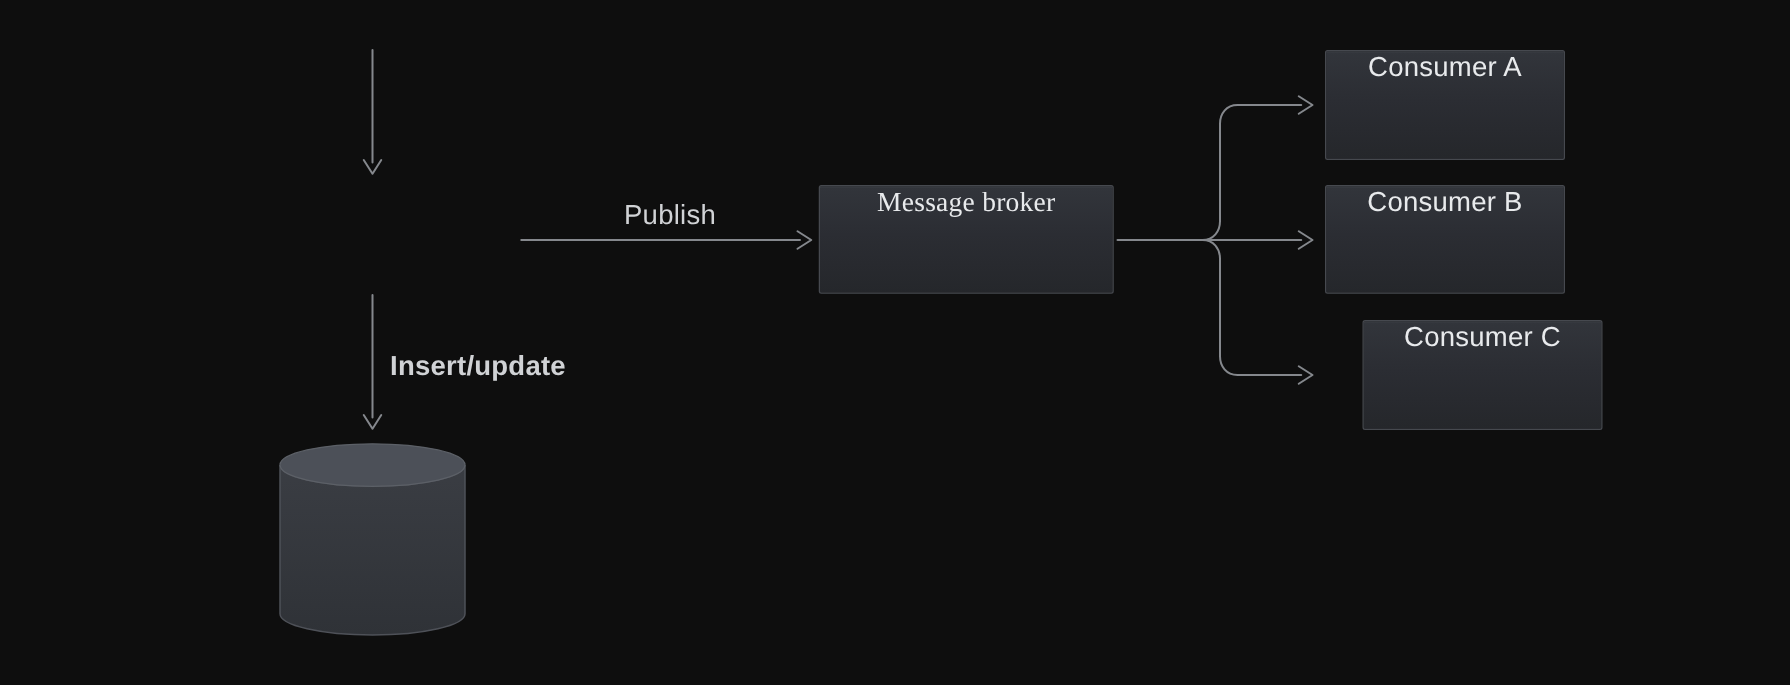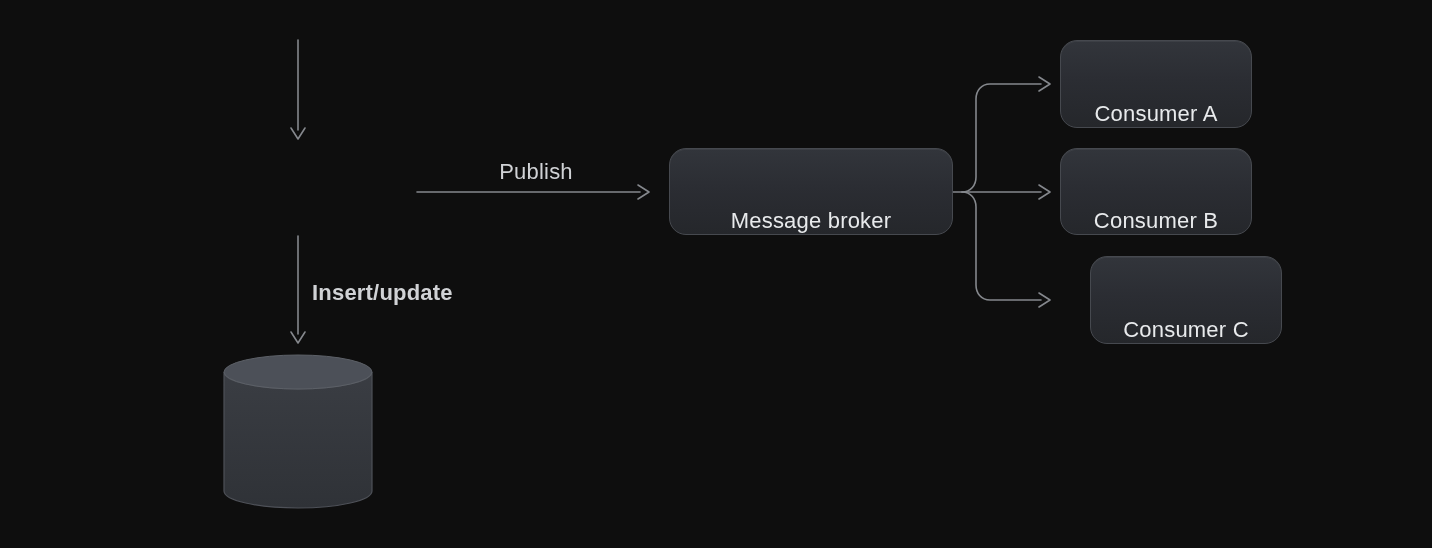--- a/index.html
+++ b/index.html
@@ -18,32 +18,32 @@
   .edges-svg {
     position: absolute;
     left: 0; top: 0;
     width: 1432px;
     height: 548px;
   }
   .node {
     position: absolute;
     box-sizing: border-box;
     display: flex;
-    align-items: flex-end;
+    align-items: flex-start;
     justify-content: center;
     background: linear-gradient(180deg, #32353b 0%, #2b2d33 45%, #25272b 100%);
     border: 1px solid #46494f;
-    border-radius: 17px;
+    border-radius: 2px;
     box-shadow: inset 0 1px 0 rgba(255,255,255,0.05);
     color: #e8eaec;
     font-size: 22px;
     letter-spacing: 0.2px;
   }
   .node-backend   { left: 182px; top: 148px; width: 234px; height: 87px; }
-  .node-broker    { left: 669px; top: 148px; width: 284px; height: 87px; }
+  .node-broker    { left: 655px; top: 148px; width: 236px; height: 87px; font-family: Liberation Serif, serif; }
   .node-consumer-a{ left: 1060px; top: 40px;  width: 192px; height: 88px; }
   .node-consumer-b{ left: 1060px; top: 148px; width: 192px; height: 87px; }
   .node-consumer-c{ left: 1090px; top: 256px; width: 192px; height: 88px; }
   .edge-label {
     position: absolute;
     color: #d0d2d5;
     font-size: 22px;
     line-height: 26px;
     letter-spacing: 0.2px;
   }

